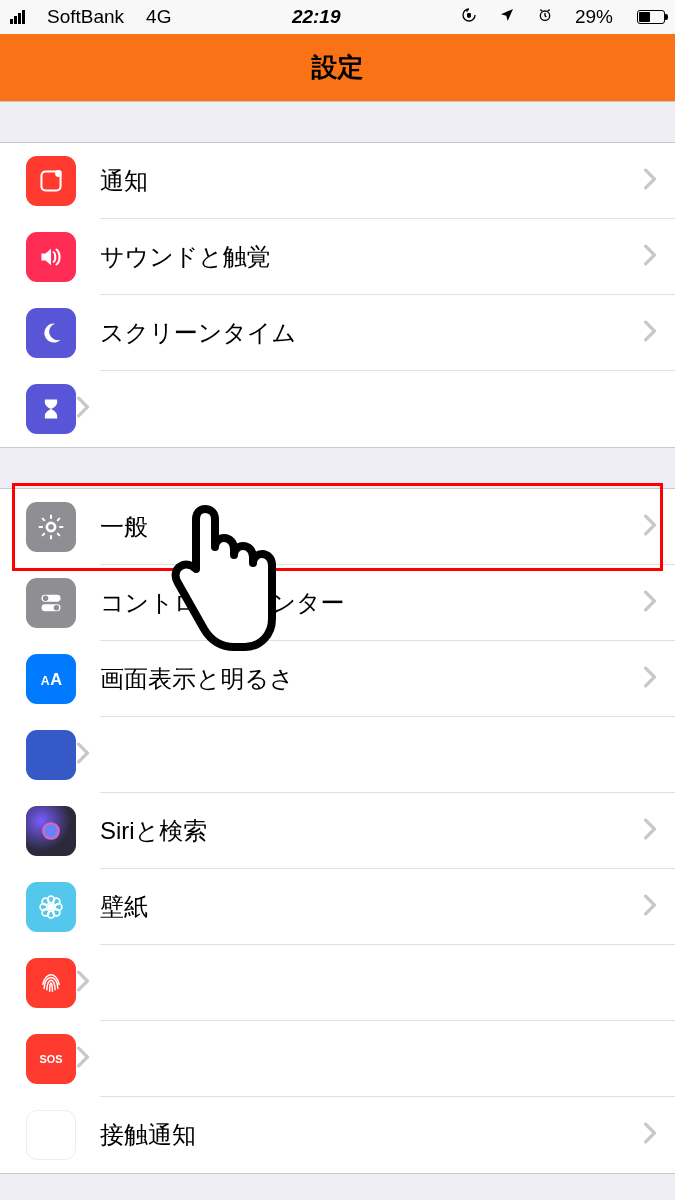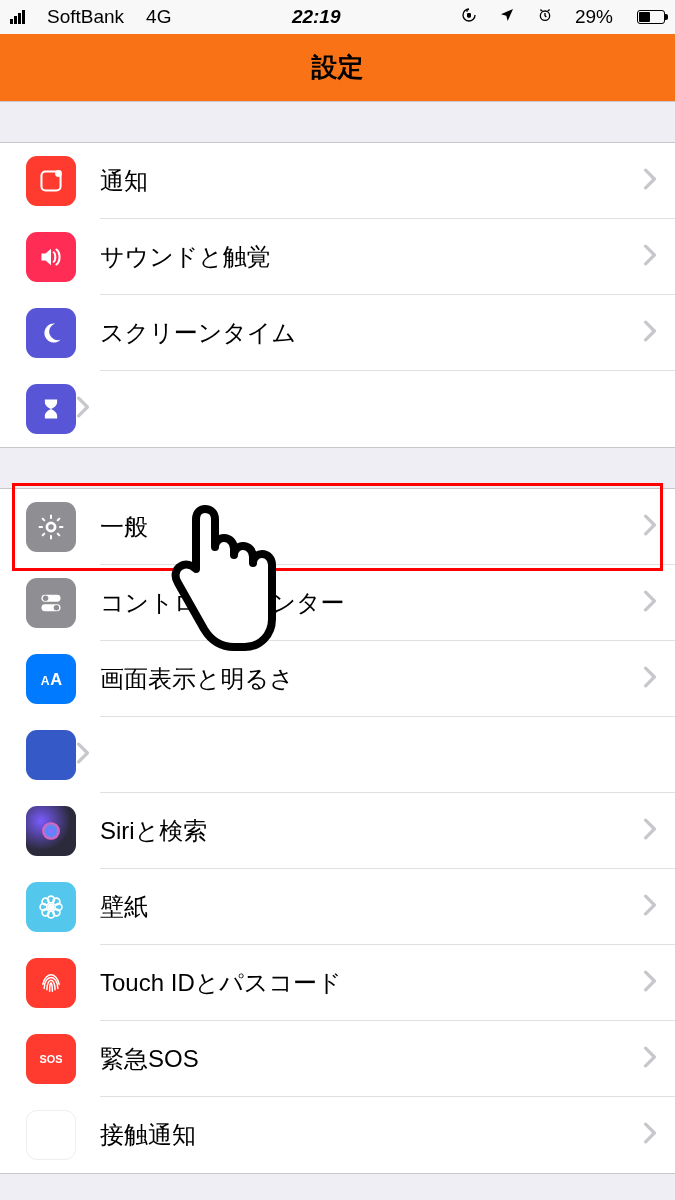--- a/index.html
+++ b/index.html
@@ -299,33 +299,31 @@
       </div>
       <div class="row" id="row-touchid">
         <div class="icon" style="background: rgb(255, 59, 48);">
           <svg viewBox="0 0 44 44" fill="none" stroke="#fff" stroke-width="2.2" stroke-linecap="round">
             <path d="M12 30c0-10 5-16 10-16s10 6 10 16"></path>
             <path d="M16 32c0-9 3-14 6-14s6 5 6 14"></path>
             <path d="M20 34c0-8 1-12 2-12s2 4 2 12"></path>
             <path d="M10 24c2-10 8-14 12-14s10 4 12 14"></path>
           </svg>
         </div>
-        <span class="row-label">Touch IDとパスコード</span>
         <span class="chevron"><svg width="14" height="22" viewBox="0 0 12 20" fill="none" stroke="#c7c7cc" stroke-width="3" stroke-linecap="round" stroke-linejoin="round">
             <path d="M2 2l8 8-8 8"></path>
           </svg></span>
         <div class="row-divider"></div>
       </div>
       <div class="row" id="row-sos">
         <div class="icon" style="background: rgb(255, 59, 48);">
           <svg viewBox="0 0 44 44">
             <text x="22" y="28" font-size="16" font-weight="800" fill="#fff" font-family="Arial" text-anchor="middle">SOS</text>
           </svg>
         </div>
-        <span class="row-label">緊急SOS</span>
         <span class="chevron"><svg width="14" height="22" viewBox="0 0 12 20" fill="none" stroke="#c7c7cc" stroke-width="3" stroke-linecap="round" stroke-linejoin="round">
             <path d="M2 2l8 8-8 8"></path>
           </svg></span>
         <div class="row-divider"></div>
       </div>
       <div class="row" id="row-exposure">
         <div class="icon exposure-bg">
           <span style="opacity: 0.4;"></span>
           <span></span>
           <span style="opacity: 0.4;"></span>

